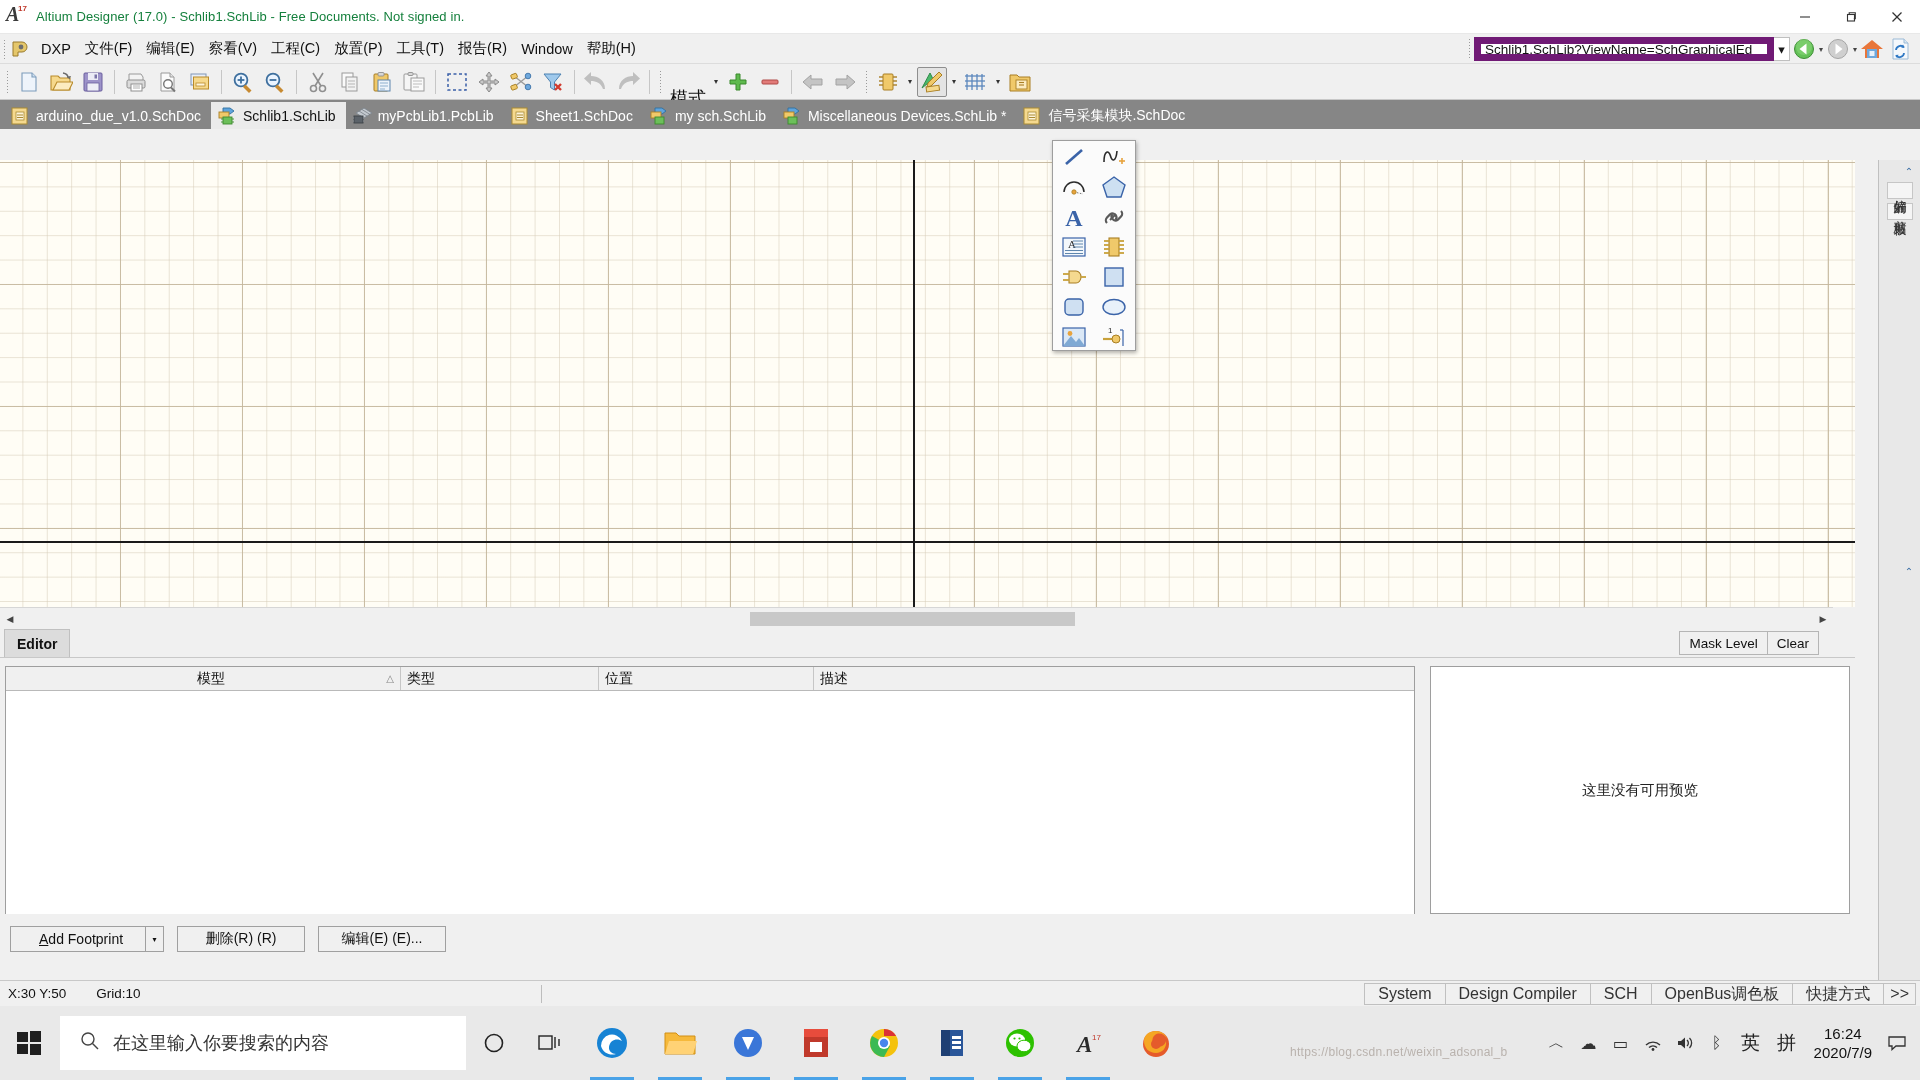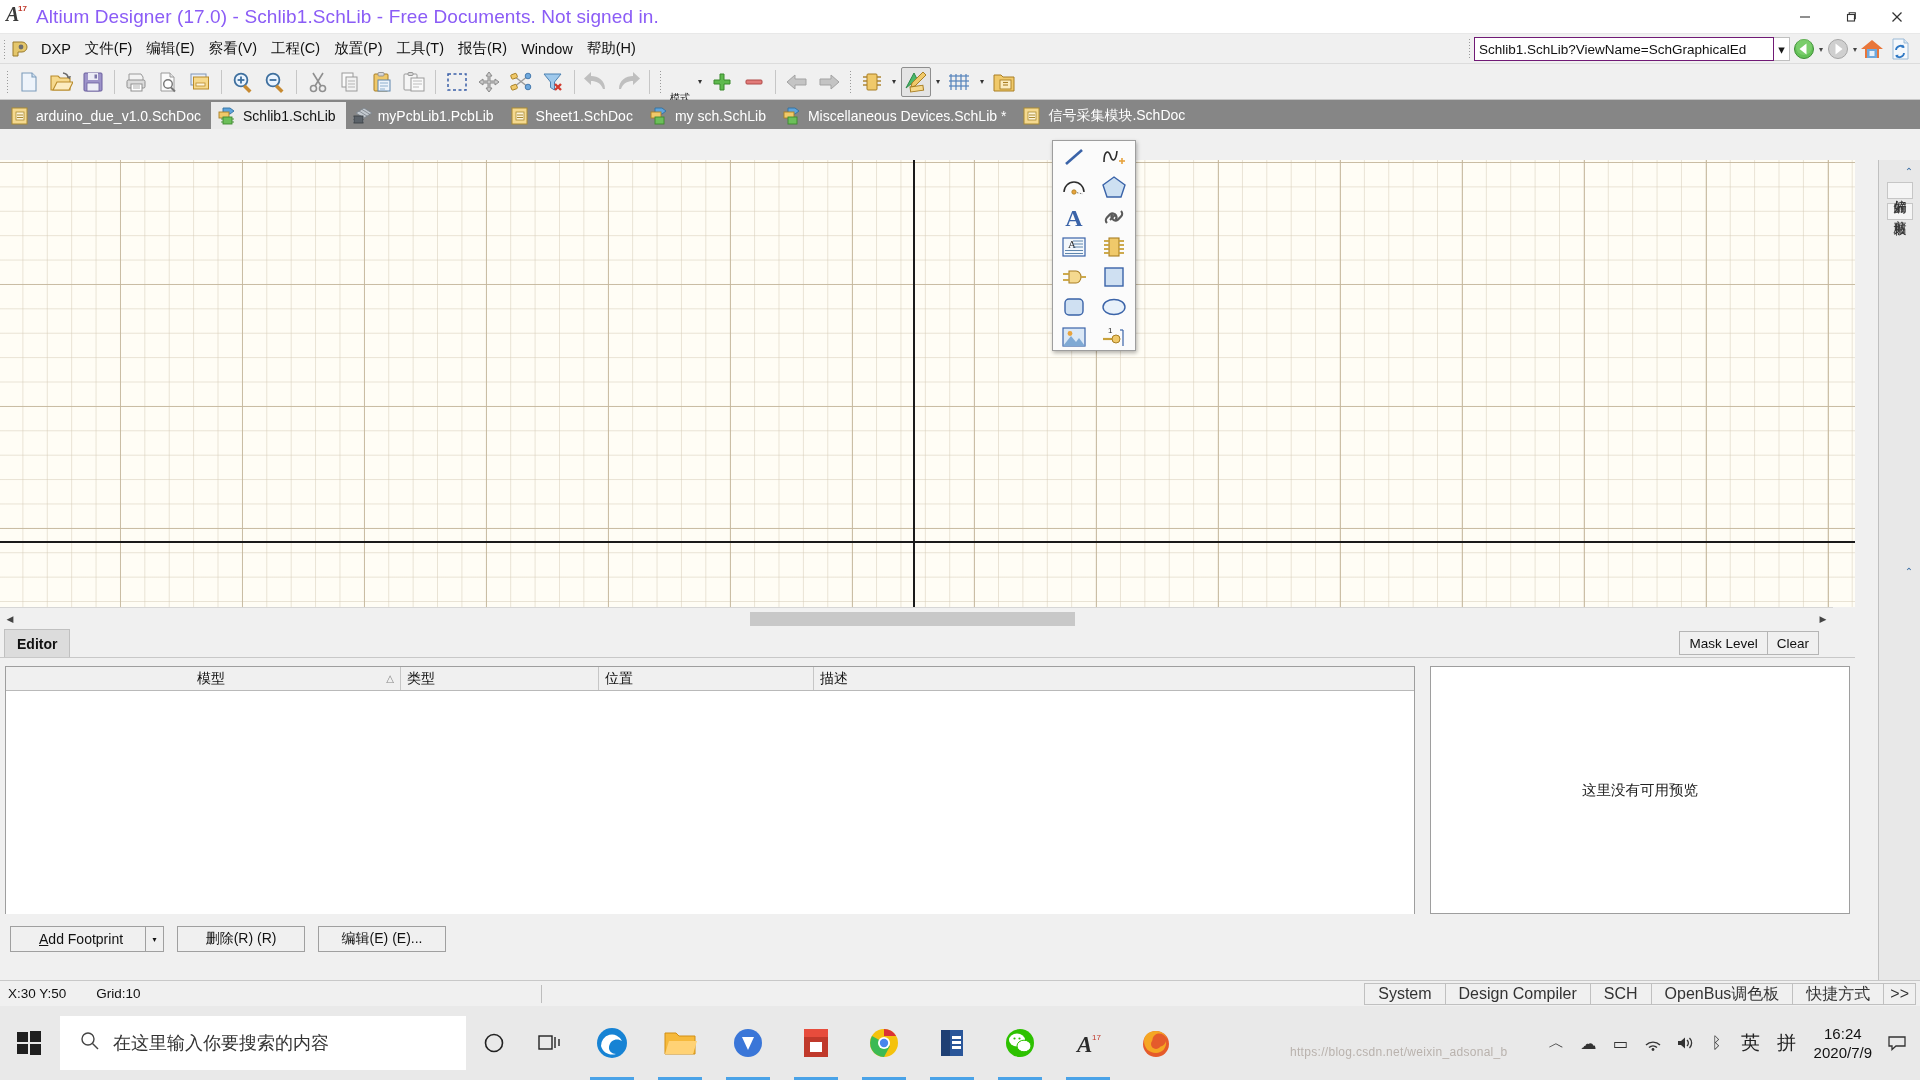--- a/index.html
+++ b/index.html
@@ -23,21 +23,21 @@
     position:relative; flex:none;
   }
   .app-logo .a {
     font-family:"Liberation Serif", serif; font-weight:bold; font-size:20px;
     color:#3a3a3a; position:absolute; left:0; top:-3px; font-style:italic;
   }
   .app-logo .n {
     position:absolute; left:12px; top:-1px; font-size:8px; color:#c0392b; font-weight:bold;
     line-height:8px;
   }
-  .title-text { font-size:19px; color:#8b5cf6; letter-spacing:0.1px; }
+  .title-text { font-size:13px; color:#15803d; letter-spacing:0.1px; }
   .win-btns { position:absolute; right:0; top:0; height:34px; display:flex; }
   .win-btn {
     width:46px; height:34px; display:flex; align-items:center; justify-content:center;
     font-size:15px; color:#333;
   }
   .win-btn svg { display:block; }
 
   
   .menubar {
     height:30px; background:#f0f0f0; display:flex; align-items:center;
@@ -52,21 +52,21 @@
   .menu-item {
     padding:3px 7px; font-size:14.5px; color:#111; cursor:default; white-space:nowrap;
   }
   .addr-wrap {
     position:absolute; right:6px; top:2px; height:26px; display:flex; align-items:center;
   }
   .addr-grip { width:3px; height:22px; margin-right:3px;
     background-image: radial-gradient(circle, #9a9a9a 0.5px, transparent 0.6px);
     background-size:3px 3px;}
   .addr-box {
-    width:300px; height:24px; background:#fff; border:1px solid #701a75;
+    width:300px; height:24px; background:#fff; border:7px solid #701a75;
     display:flex; align-items:center; padding:0 4px; font-size:13.5px; color:#111;
     white-space:nowrap; overflow:hidden;
   }
   .addr-caret { width:16px; height:24px; display:flex; align-items:center; justify-content:center;
     background:#fff; border:1px solid #bfbfbf; border-left:none; }
   .nav-btn { width:28px; height:26px; display:flex; align-items:center; justify-content:center; }
   .nav-caret { font-size:8px; color:#444; margin:0 1px; }
 
   
   .toolbar {
@@ -76,21 +76,21 @@
   .tb-btn {
     width:30px; height:30px; display:flex; align-items:center; justify-content:center;
     margin:0 1px; border:1px solid transparent; border-radius:2px;
   }
   .tb-btn.pressed { background:#e4e4e4; border:1px solid #8e8e8e; }
   .tb-sep { width:1px; height:24px; background:#c6c6c6; margin:0 5px; }
   .tb-grip { width:3px; height:24px; margin:0 4px;
     background-image: radial-gradient(circle, #9a9a9a 0.5px, transparent 0.6px);
     background-size:3px 3px; }
   .tb-caret { font-size:8px; color:#333; width:12px; text-align:center; }
-  .tb-mode { font-size:10px; padding:0 4px; color:#111;margin-top:32px; }
+  .tb-mode { font-size:18px; padding:0 4px; color:#111;margin-top:32px; }
 
   
   .doctabs {
     height:29px; background:#868686; display:flex; align-items:flex-end; padding-left:4px;
     position:relative;
   }
   .doctab {
     height:27px; display:flex; align-items:center; padding:0 10px 0 6px;
     color:#ffffff; font-size:14px; white-space:nowrap; gap:6px;
   }

